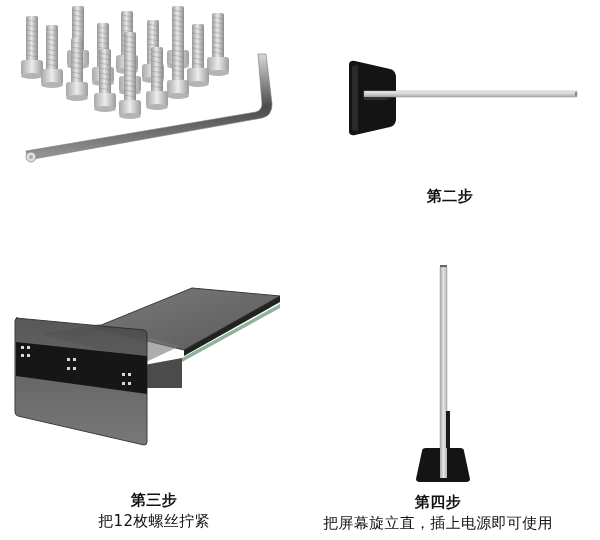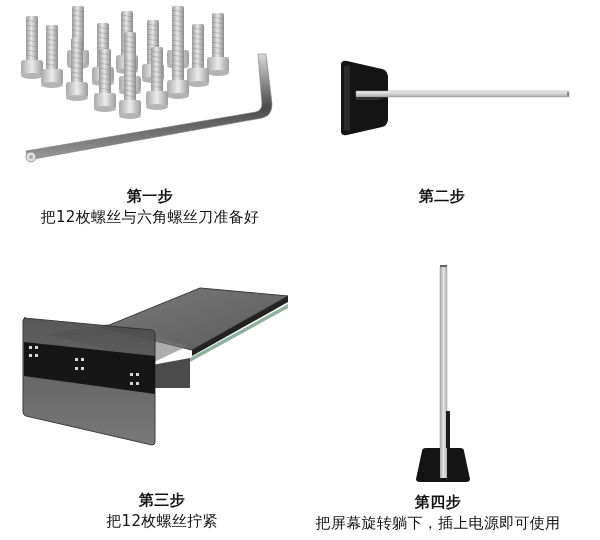--- a/index.html
+++ b/index.html
@@ -90,27 +90,23 @@
     <use href="#screw" x="130" y="76"></use>
     <use href="#screw" x="178" y="80"></use>
     <use href="#screw" x="105" y="93"></use>
     <use href="#screw" x="130" y="100"></use>
     <use href="#screw" x="157" y="91"></use>
 
     <path d="M28 160 L262 118 Q272 116 272 104 L266 54 L258 54 L262 104 Q262 110 256 112 L26 151 Z" fill="url(#key)" stroke="#777" stroke-width="0.6"></path>
     <circle cx="31" cy="157" r="5" fill="#e0e0e0" stroke="#888" stroke-width="0.8"></circle>
     <circle cx="31" cy="157" r="2" fill="#aaa"></circle>
   </svg>
-  <div class="caption" style="top:186px;">
-    <div class="step-title">第一步</div>
-    <div class="step-desc">把12枚螺丝与六角螺丝刀准备好</div>
-  </div>
 </div>
 
-<div class="step" style="left:292px;top:0;width:300px;height:240px;">
+<div class="step" style="left:300px;top:0;width:300px;height:240px;">
   <svg width="300" height="180" viewBox="0 0 300 180" style="left:0;top:0;">
     <defs>
       <linearGradient id="bar2" x1="0" x2="0" y1="0" y2="1">
         <stop offset="0" stop-color="#f4f4f4"></stop>
         <stop offset="0.5" stop-color="#d0d0d0"></stop>
         <stop offset="1" stop-color="#a8a8a8"></stop>
       </linearGradient>
     </defs>
 
     <path d="M49 64 Q50 60 55 61 L90 69 Q95 70 96 76 L96 120 Q95 126 90 127 L55 135 Q50 136 49 132 Z" fill="#141414"></path>
@@ -118,21 +114,21 @@
 
     <rect x="64" y="91" width="213" height="6" fill="url(#bar2)" stroke="#9a9a9a" stroke-width="0.5"></rect>
     <path d="M64 97 L95 97 L85 100 L64 100 Z" fill="#333"></path>
     <rect x="275" y="92" width="2" height="4" fill="#888"></rect>
   </svg>
   <div class="caption" style="top:186px;">
     <div class="step-title">第二步</div>
   </div>
 </div>
 
-<div class="step" style="left:12px;top:270px;width:300px;height:270px;">
+<div class="step" style="left:4px;top:270px;width:300px;height:270px;">
   <svg width="290" height="210" viewBox="0 0 290 210" style="left:0;top:0;">
     <defs>
       <linearGradient id="topglass" x1="0" x2="1" y1="0" y2="1">
         <stop offset="0" stop-color="#7a7a7a"></stop>
         <stop offset="1" stop-color="#5a5a5a"></stop>
       </linearGradient>
       <linearGradient id="frontglass" x1="0" x2="0" y1="0" y2="1">
         <stop offset="0" stop-color="#4a4a4a"></stop>
         <stop offset="1" stop-color="#6e6e6e"></stop>
       </linearGradient>
@@ -183,15 +179,15 @@
     <rect x="152" y="12" width="7" height="212" fill="url(#bar4)" stroke="#9a9a9a" stroke-width="0.5"></rect>
     <rect x="152" y="10" width="7" height="2" fill="#666"></rect>
 
     <path d="M158 156 L162 156 L162 222 L158 222 Z" fill="#1a1a1a"></path>
 
     <path d="M134 196 Q134 193 138 193 L172 193 Q176 193 176 196 L182 224 Q182 227 178 227 L132 227 Q128 227 128 224 Z" fill="#141414"></path>
     <rect x="152" y="193" width="7" height="30" fill="url(#bar4)"></rect>
   </svg>
   <div class="caption" style="top:237px;">
     <div class="step-title">第四步</div>
-    <div class="step-desc">把屏幕旋转躺下，插上电源即可使用</div>
+    <div class="step-desc">把屏幕旋立直，插上电源即可使用</div>
   </div>
 </div>
 
 </body></html>

